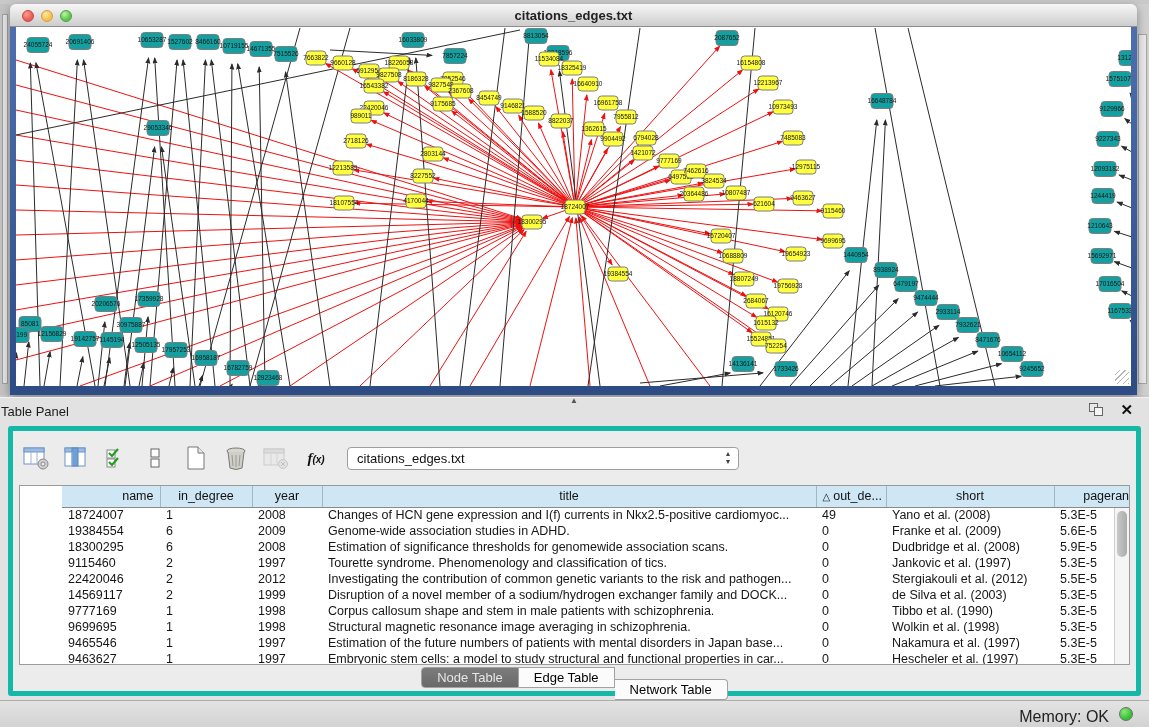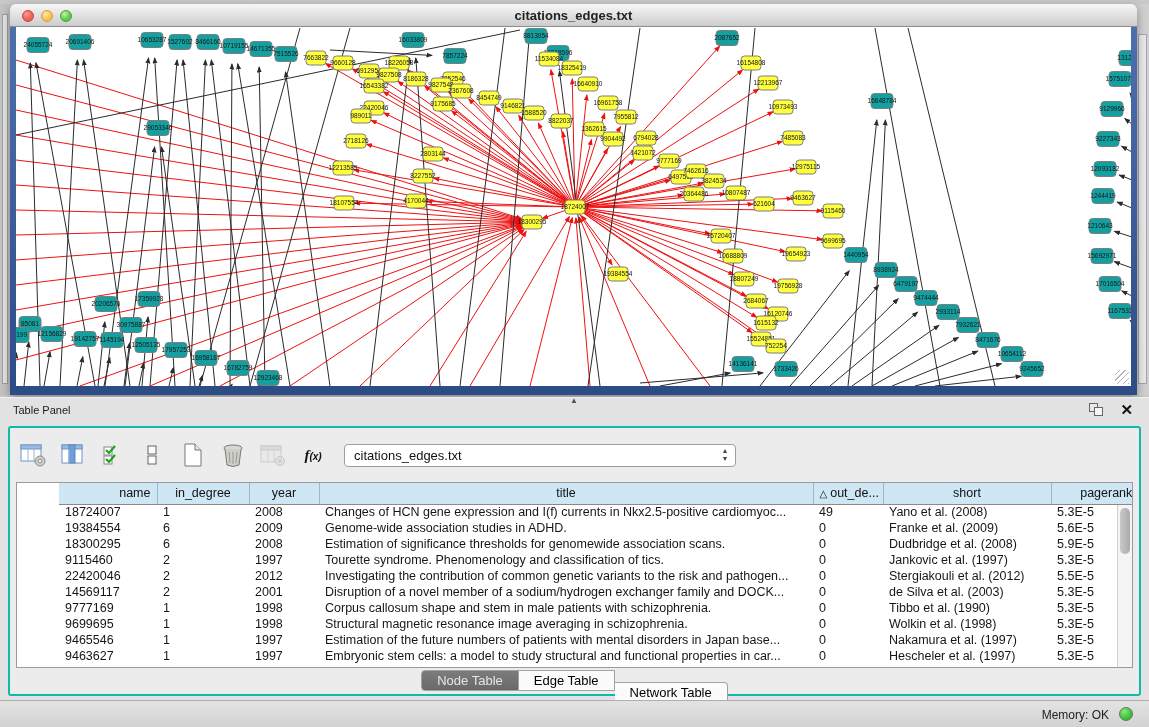--- a/index.html
+++ b/index.html
@@ -21,27 +21,27 @@
   .light.yellow{background:radial-gradient(circle at 35% 30%,#ffe9a8,#f5bf4f 60%);border:1px solid #d29e3c;}
   .light.green{background:radial-gradient(circle at 35% 30%,#c0f3a8,#5dc74f 60%);border:1px solid #49a13c;}
   .net-frame{position:absolute;left:0;top:23px;right:0;bottom:0;background:linear-gradient(180deg,#4d6fae,#2d4c86);}
   .canvas{position:absolute;left:6px;top:0;right:6px;bottom:9px;background:#fff;overflow:hidden;}
   .canvas svg{display:block;width:100%;height:100%;}
   .grip{position:absolute;right:2px;bottom:2px;width:14px;height:14px;
     background:repeating-linear-gradient(135deg,transparent 0 3px,#b5b5b5 3px 4px);}
   
   .table-panel{position:absolute;left:0;top:397px;width:1149px;height:303px;background:#e2e2e2;border-top:1px solid #f2f2f2;}
   .tp-header{position:absolute;left:0;top:0;right:0;height:27px;}
-  .tp-title{position:absolute;left:13px;top:6px;font-size:11px;color:#1c1c1c;}
+  .tp-title{position:absolute;left:1px;top:6px;font-size:13px;color:#1c1c1c;}
   .tp-notch{position:absolute;left:568px;top:0;width:12px;height:7px;color:#555;font-size:8px;line-height:6px;text-align:center;}
   .float-btn{position:absolute;right:44px;top:5px;width:16px;height:14px;cursor:default;}
   .float-btn .sq1{position:absolute;left:0;top:0;width:9px;height:9px;border:1.5px solid #666;background:#e9e9e9;}
   .float-btn .sq2{position:absolute;left:5px;top:4px;width:9px;height:9px;border:1.5px solid #666;background:#f5f5f5;}
   .close-btn{position:absolute;right:16px;top:3px;font-size:15px;font-weight:700;color:#111;cursor:default;}
-  .tp-body{position:absolute;left:8px;right:8px;top:28px;bottom:4px;background:#ececec;border:2px solid #14b8a6;border-radius:3px;}
+  .tp-body{position:absolute;left:8px;right:8px;top:28px;bottom:4px;background:#ececec;border:5px solid #14b8a6;border-radius:3px;}
   .toolbar{position:absolute;left:8px;top:6px;right:8px;height:42px;display:flex;align-items:center;gap:10px;}
   .tool{width:30px;height:30px;display:flex;align-items:center;justify-content:center;}
   .tool svg{display:block;}
   .fx{font-family:"Liberation Serif",serif;font-style:italic;font-weight:700;font-size:15px;color:#111;}
   .fx small{font-size:10px;font-weight:600;}
   .combo{position:relative;margin-left:6px;width:392px;height:23px;background:#fff;border:1px solid #9e9e9e;border-radius:4px;
     font-size:13px;color:#111;line-height:21px;padding-left:9px;}
   .combo .arrows{position:absolute;right:4px;top:2px;width:12px;height:18px;color:#444;font-size:7px;line-height:8px;text-align:center;}
   
   .tablewrap{position:absolute;left:6px;right:6px;top:54px;bottom:26px;background:#fff;border:1px solid #9b9b9b;overflow:hidden;}
@@ -54,21 +54,21 @@
   .vscroll{position:absolute;right:0;top:22px;bottom:0;width:15px;background:#f5f5f5;border-left:1px solid #cfcfcf;}
   .vthumb{position:absolute;left:2px;top:3px;width:10px;height:46px;background:linear-gradient(90deg,#c9c9c9,#ababab);border-radius:6px;}
   
   .tabs{position:absolute;left:0;right:0;bottom:2px;height:22px;display:flex;justify-content:center;}
   .seg{height:21px;line-height:20px;padding:0 15px;font-size:13px;background:#fbfbfb;color:#000000;border:1px solid #a2a2a2;border-left:none;}
   .seg:first-child{border-left:1px solid #a2a2a2;border-radius:4px 0 0 4px;}
   .seg:last-child{border-radius:0 4px 4px 0;margin-top:12px;}
   .seg.active{background:linear-gradient(#7c7c7c,#696969);color:#e6e6e6;}
   
   .statusbar{position:absolute;left:0;top:700px;width:1149px;height:27px;background:linear-gradient(#e3e3e3,#d2d2d2);border-top:1px solid #aeaeae;}
-  .mem{position:absolute;right:40px;top:7px;font-size:12px;color:#222;}
+  .mem{position:absolute;right:40px;top:7px;font-size:16px;color:#222;}
   .memdot{position:absolute;right:16px;top:6px;width:14px;height:14px;border-radius:50%;
     background:radial-gradient(circle at 35% 30%,#8ae87a,#35bf35 65%);border:1px solid #6d6d6d;}
   .net-label{font-size:6.5px;fill:#151515;}
 </style>
 </head>
 <body>
 
 <div class="screen">
 
   <div class="sliver-left">
@@ -825,21 +825,21 @@
                 <td>2</td>
                 <td>2012</td>
                 <td>Investigating the contribution of common genetic variants to the risk and pathogen...</td>
                 <td>0</td>
                 <td>Stergiakouli et al. (2012)</td>
                 <td>5.5E-5</td>
               </tr>
               <tr>
                 <td>14569117</td>
                 <td>2</td>
-                <td>2001</td>
+                <td>1999</td>
                 <td>Disruption of a novel member of a sodium/hydrogen exchanger family and DOCK...</td>
                 <td>0</td>
                 <td>de Silva et al. (2003)</td>
                 <td>5.3E-5</td>
               </tr>
               <tr>
                 <td>9777169</td>
                 <td>1</td>
                 <td>1998</td>
                 <td>Corpus callosum shape and stem in male patients with schizophrenia.</td>

